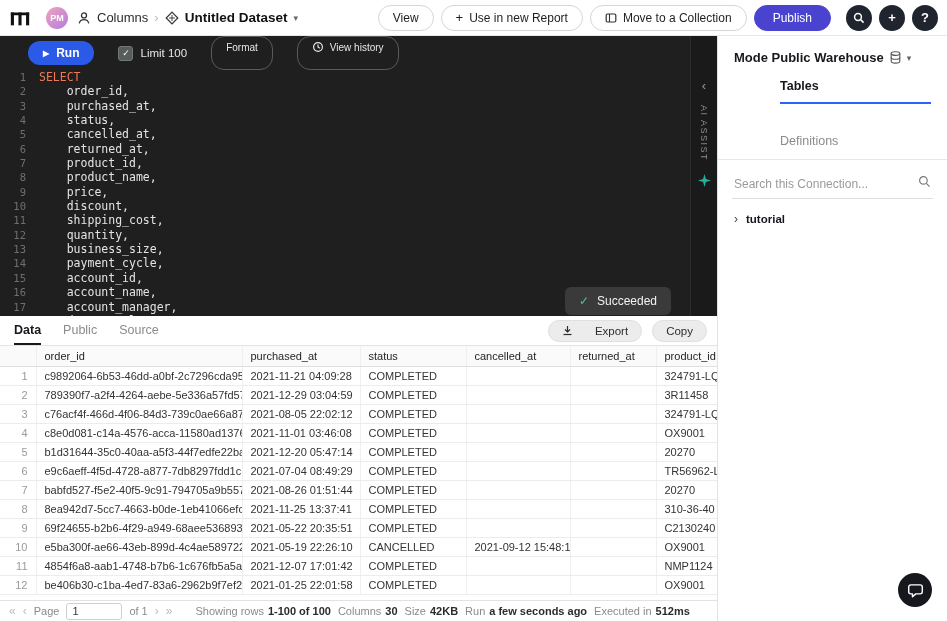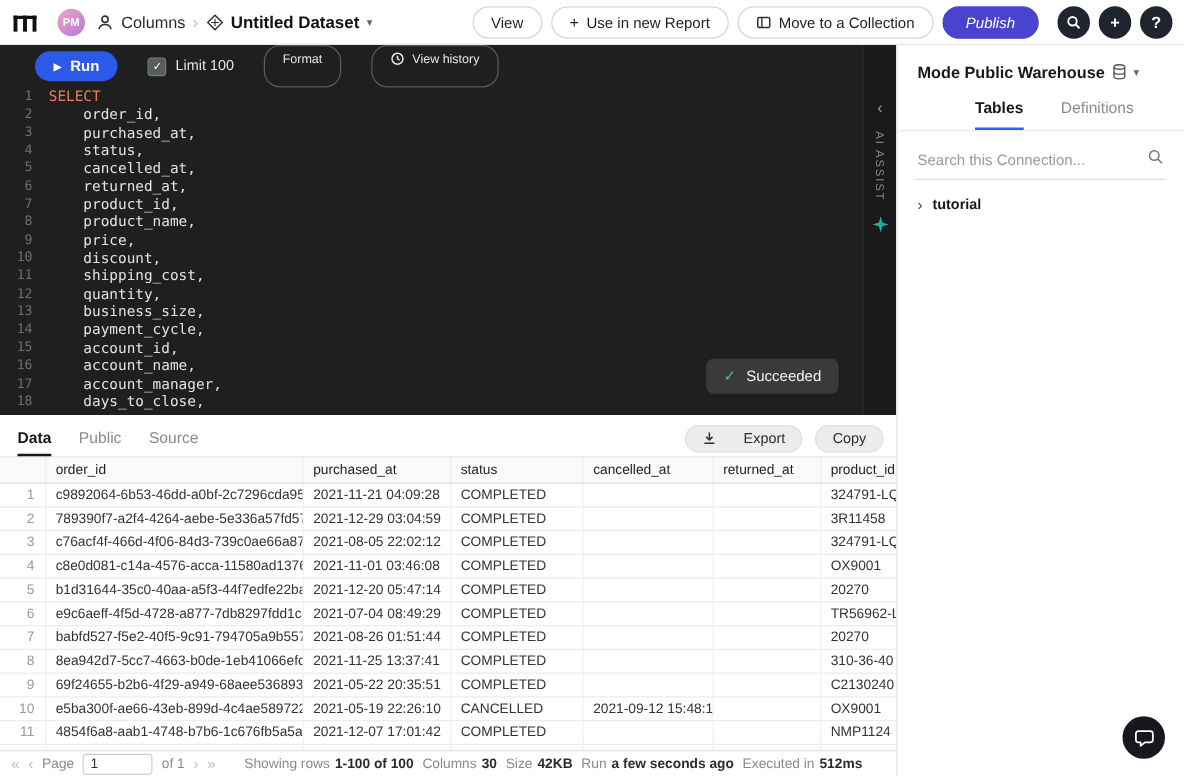--- a/index.html
+++ b/index.html
@@ -18,21 +18,21 @@
     background:linear-gradient(135deg,#f0a3bd,#b57be0);
     color:#fff;font-size:9px;font-weight:700;display:flex;align-items:center;justify-content:center;}
   .crumb{display:flex;align-items:center;gap:6px;}
   .crumb-label{font-size:13px;color:#2b2b2b;}
   .crumb-sep{color:#b9b9b9;font-size:13px;}
   .ds-title{font-size:13.5px;font-weight:700;color:#121212;}
   .caret{color:#666;font-size:9px;}
   .pill-btn{height:26px;border:1px solid #d6d6d6;border-radius:14px;background:#fff;
     display:flex;align-items:center;gap:6px;padding:0 14px;font-size:12px;color:#1f1f1f;cursor:pointer;box-sizing:border-box;}
   .plus-prefix{font-size:13px;color:#1f1f1f;}
-  .publish{background:#4a43d0;border:1px solid #4a43d0;color:#fff;padding:0 18px;margin-right:8px;font-style:italic;}
+  .publish{background:#4a43d0;border:1px solid #4a43d0;color:#fff;padding:0 18px;margin-right:8px;}
   .circle-btn{width:26px;height:26px;border-radius:50%;background:#20242f;color:#fff;
     display:flex;align-items:center;justify-content:center;font-size:13px;font-weight:700;cursor:pointer;}
   
   .editor{position:absolute;top:36px;left:0;width:717px;height:296px;background:#1f1f1f;}
   .ed-toolbar{display:flex;align-items:center;height:34px;padding-left:28px;gap:24px;}
   .run-btn{height:24px;background:#2b59e8;color:#fff;border:none;border-radius:13px;
     padding:0 15px;font-size:12px;font-weight:700;display:flex;align-items:center;gap:7px;cursor:pointer;}
   .play{font-size:8px;}
   .limit{display:flex;align-items:center;gap:7px;color:#e6e6e6;font-size:11.5px;}
   .checkbox{width:13px;height:13px;background:#565d5a;border:1px solid #737978;border-radius:3px;
@@ -49,21 +49,21 @@
     display:flex;align-items:center;gap:8px;padding:0 14px;}
   .succeeded .check{color:#58c08e;font-size:12px;}
   .succeeded .label{color:#f2f2f2;font-size:12px;}
   .ai-strip{position:absolute;top:0;right:0;width:27px;height:100%;background:#1a1a1a;
     border-left:1px solid #2c2c2c;display:flex;flex-direction:column;align-items:center;
     padding-top:42px;box-sizing:border-box;gap:12px;}
   .ai-collapse{color:#9a9a9a;font-size:13px;cursor:pointer;}
   .ai-label{writing-mode:vertical-rl;color:#8d8d8d;font-size:9px;letter-spacing:1.5px;cursor:pointer;}
   .ai-sparkle{cursor:pointer;}
   
-  .results{position:absolute;top:336px;left:0;width:717px;bottom:0;background:#fff;}
+  .results{position:absolute;top:316px;left:0;width:717px;bottom:0;background:#fff;}
   .res-tabs{height:30px;border-bottom:1px solid #e3e3e3;display:flex;align-items:center;
     padding:0 10px 0 14px;gap:22px;box-sizing:border-box;}
   .res-tab{font-size:12.5px;color:#8b8b8b;height:100%;display:flex;align-items:center;
     border-bottom:2px solid transparent;box-sizing:border-box;cursor:pointer;}
   .res-tab.active{color:#16181d;font-weight:700;border-bottom-color:#16181d;}
   .res-actions{margin-left:auto;display:flex;gap:10px;}
   .gray-pill{height:22px;background:#ececec;border:1px solid #e0e0e0;border-radius:12px;
     color:#2d2d2d;font-size:11.5px;display:flex;align-items:center;gap:22px;padding:0 13px;cursor:pointer;}
   .table-wrap{position:absolute;top:30px;left:0;right:0;bottom:21px;overflow:hidden;}
   table{border-collapse:collapse;table-layout:fixed;width:790px;font-size:11px;}
@@ -80,21 +80,21 @@
   .page-input{width:44px;height:15px;border:1px solid #cfcfcf;border-radius:3px;font-size:11px;
     padding:0 5px;color:#333;font-family:inherit;box-sizing:content-box;}
   .sb-group{display:flex;gap:4px;align-items:center;white-space:nowrap;}
   .sb-val{color:#2b2b2b;font-weight:700;}
   .ml{margin-left:16px;}
   
   .panel{position:absolute;top:36px;left:717px;right:0;bottom:0;background:#fff;
     border-left:1px solid #e3e3e3;box-sizing:border-box;}
   .panel-header{display:flex;align-items:center;gap:6px;padding:14px 16px 12px;cursor:pointer;}
   .panel-title{font-size:13px;font-weight:700;color:#16181d;}
-  .panel-tabs{display:flex;gap:30px;padding:2px 16px 0 62px;border-bottom:1px solid #e8e8e8;}
+  .panel-tabs{display:flex;gap:30px;padding:2px 16px 0 62px;border-bottom:1px solid #e8e8e8;flex-direction:column;}
   .panel-tab{font-size:12.5px;color:#8b8b8b;padding-bottom:9px;border-bottom:2px solid transparent;cursor:pointer;}
   .panel-tab.active{color:#16181d;font-weight:700;border-bottom-color:#2a64f6;}
   .search-row{margin:14px 14px 0;position:relative;border-bottom:1px solid #ddd;padding-bottom:6px;}
   .search-input{border:none;outline:none;width:100%;font-size:12px;color:#333;padding:0 20px 0 2px;
     box-sizing:border-box;font-family:inherit;background:transparent;}
   .search-input::placeholder{color:#9a9a9a;}
   .search-icon-panel{position:absolute;right:2px;top:0;}
   .tree-item{display:flex;align-items:center;gap:8px;padding:13px 16px;font-size:11.5px;
     color:#16181d;font-weight:700;cursor:pointer;}
   .tree-chevron{color:#444;font-size:12px;font-weight:400;}

